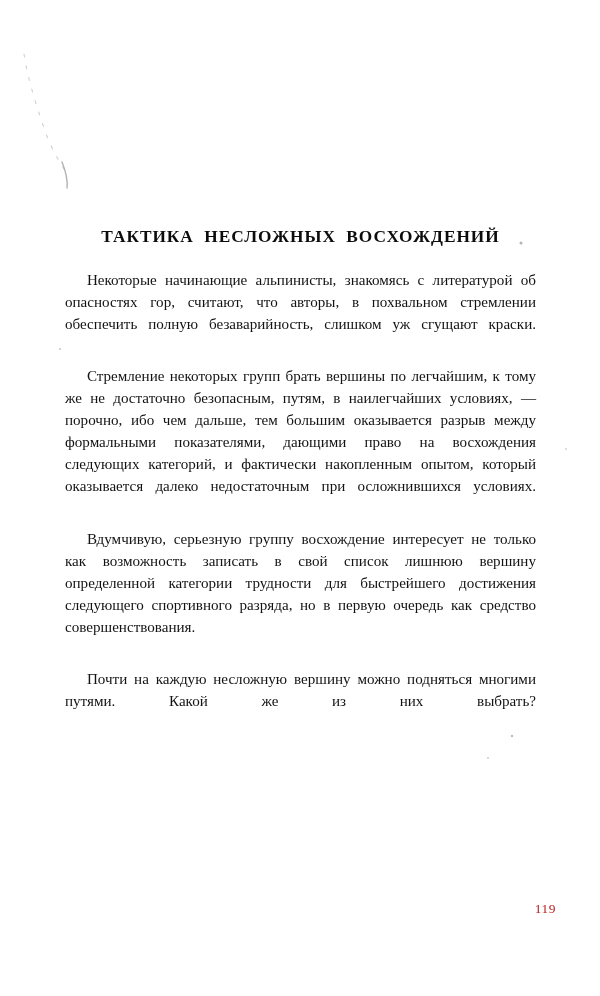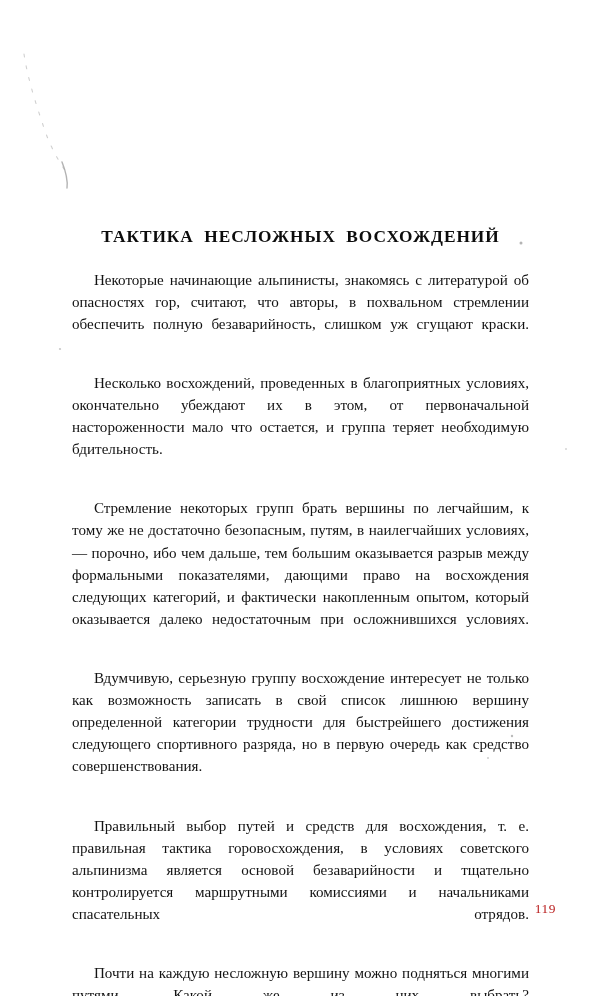--- a/index.html
+++ b/index.html
@@ -65,21 +65,21 @@
     transform: scaleX(.995);
     transform-origin: center;
   }
 
   .para {
     font-size: 15.1px;
     line-height: 22.1px;
     text-align: justify;
     text-justify: inter-word;
     text-indent: 1.45em;
-    margin: 15px;
+    margin: 8px;
     color: #131313;
     hyphens: manual;
     word-spacing: .01em;
   }
 
   
   .para::after {
     content: "";
     display: inline-block;
     width: 100%;
@@ -116,23 +116,21 @@
     <circle cx="488" cy="758" r="1.0" fill="#9a9a9a" opacity=".5"></circle>
     <circle cx="60" cy="349" r="1.1" fill="#9a9a9a" opacity=".55"></circle>
     <circle cx="566" cy="449" r="1.0" fill="#a0a0a0" opacity=".45"></circle>
   </svg>
 
   <div class="column">
 
     <h1 class="page-title">ТАКТИКА НЕСЛОЖНЫХ ВОСХОЖДЕНИЙ</h1>
 
     <p class="para">Некоторые начинающие альпинисты, знакомясь с литературой об опасностях гор, считают, что авторы, в похвальном стремлении обеспечить полную безаварийность, слишком уж сгущают краски.</p>
-    <p class="para">Несколько восхождений, проведенных в благоприятных условиях, окончательно убеждают их в этом, от первоначальной настороженности мало что остается, и группа теряет необходимую бдительность.</p>
     <p class="para">Стремление некоторых групп брать вершины по легчайшим, к тому же не достаточно безопасным, путям, в наилегчайших условиях, — порочно, ибо чем дальше, тем большим оказывается разрыв между формальными показателями, дающими право на восхождения следующих категорий, и фактически накопленным опытом, который оказывается далеко недостаточным при осложнившихся условиях.</p>
     <p class="para">Вдумчивую, серьезную группу восхождение интересует не только как возможность записать в свой список лишнюю вершину определенной категории трудности для быстрейшего достижения следующего спортивного разряда, но в первую очередь как средство совершенствования.</p>
-    <p class="para">Правильный выбор путей и средств для восхождения, т. е. правильная тактика горовосхождения, в условиях советского альпинизма является основой безаварийности и тщательно контролируется маршрутными комиссиями и начальниками спасательных отрядов.</p>
     <p class="para">Почти на каждую несложную вершину можно подняться многими путями. Какой же из них выбрать?</p>
 
   </div>
 
   <div class="page-number">119</div>
 
 </div>
 
 </body></html>

